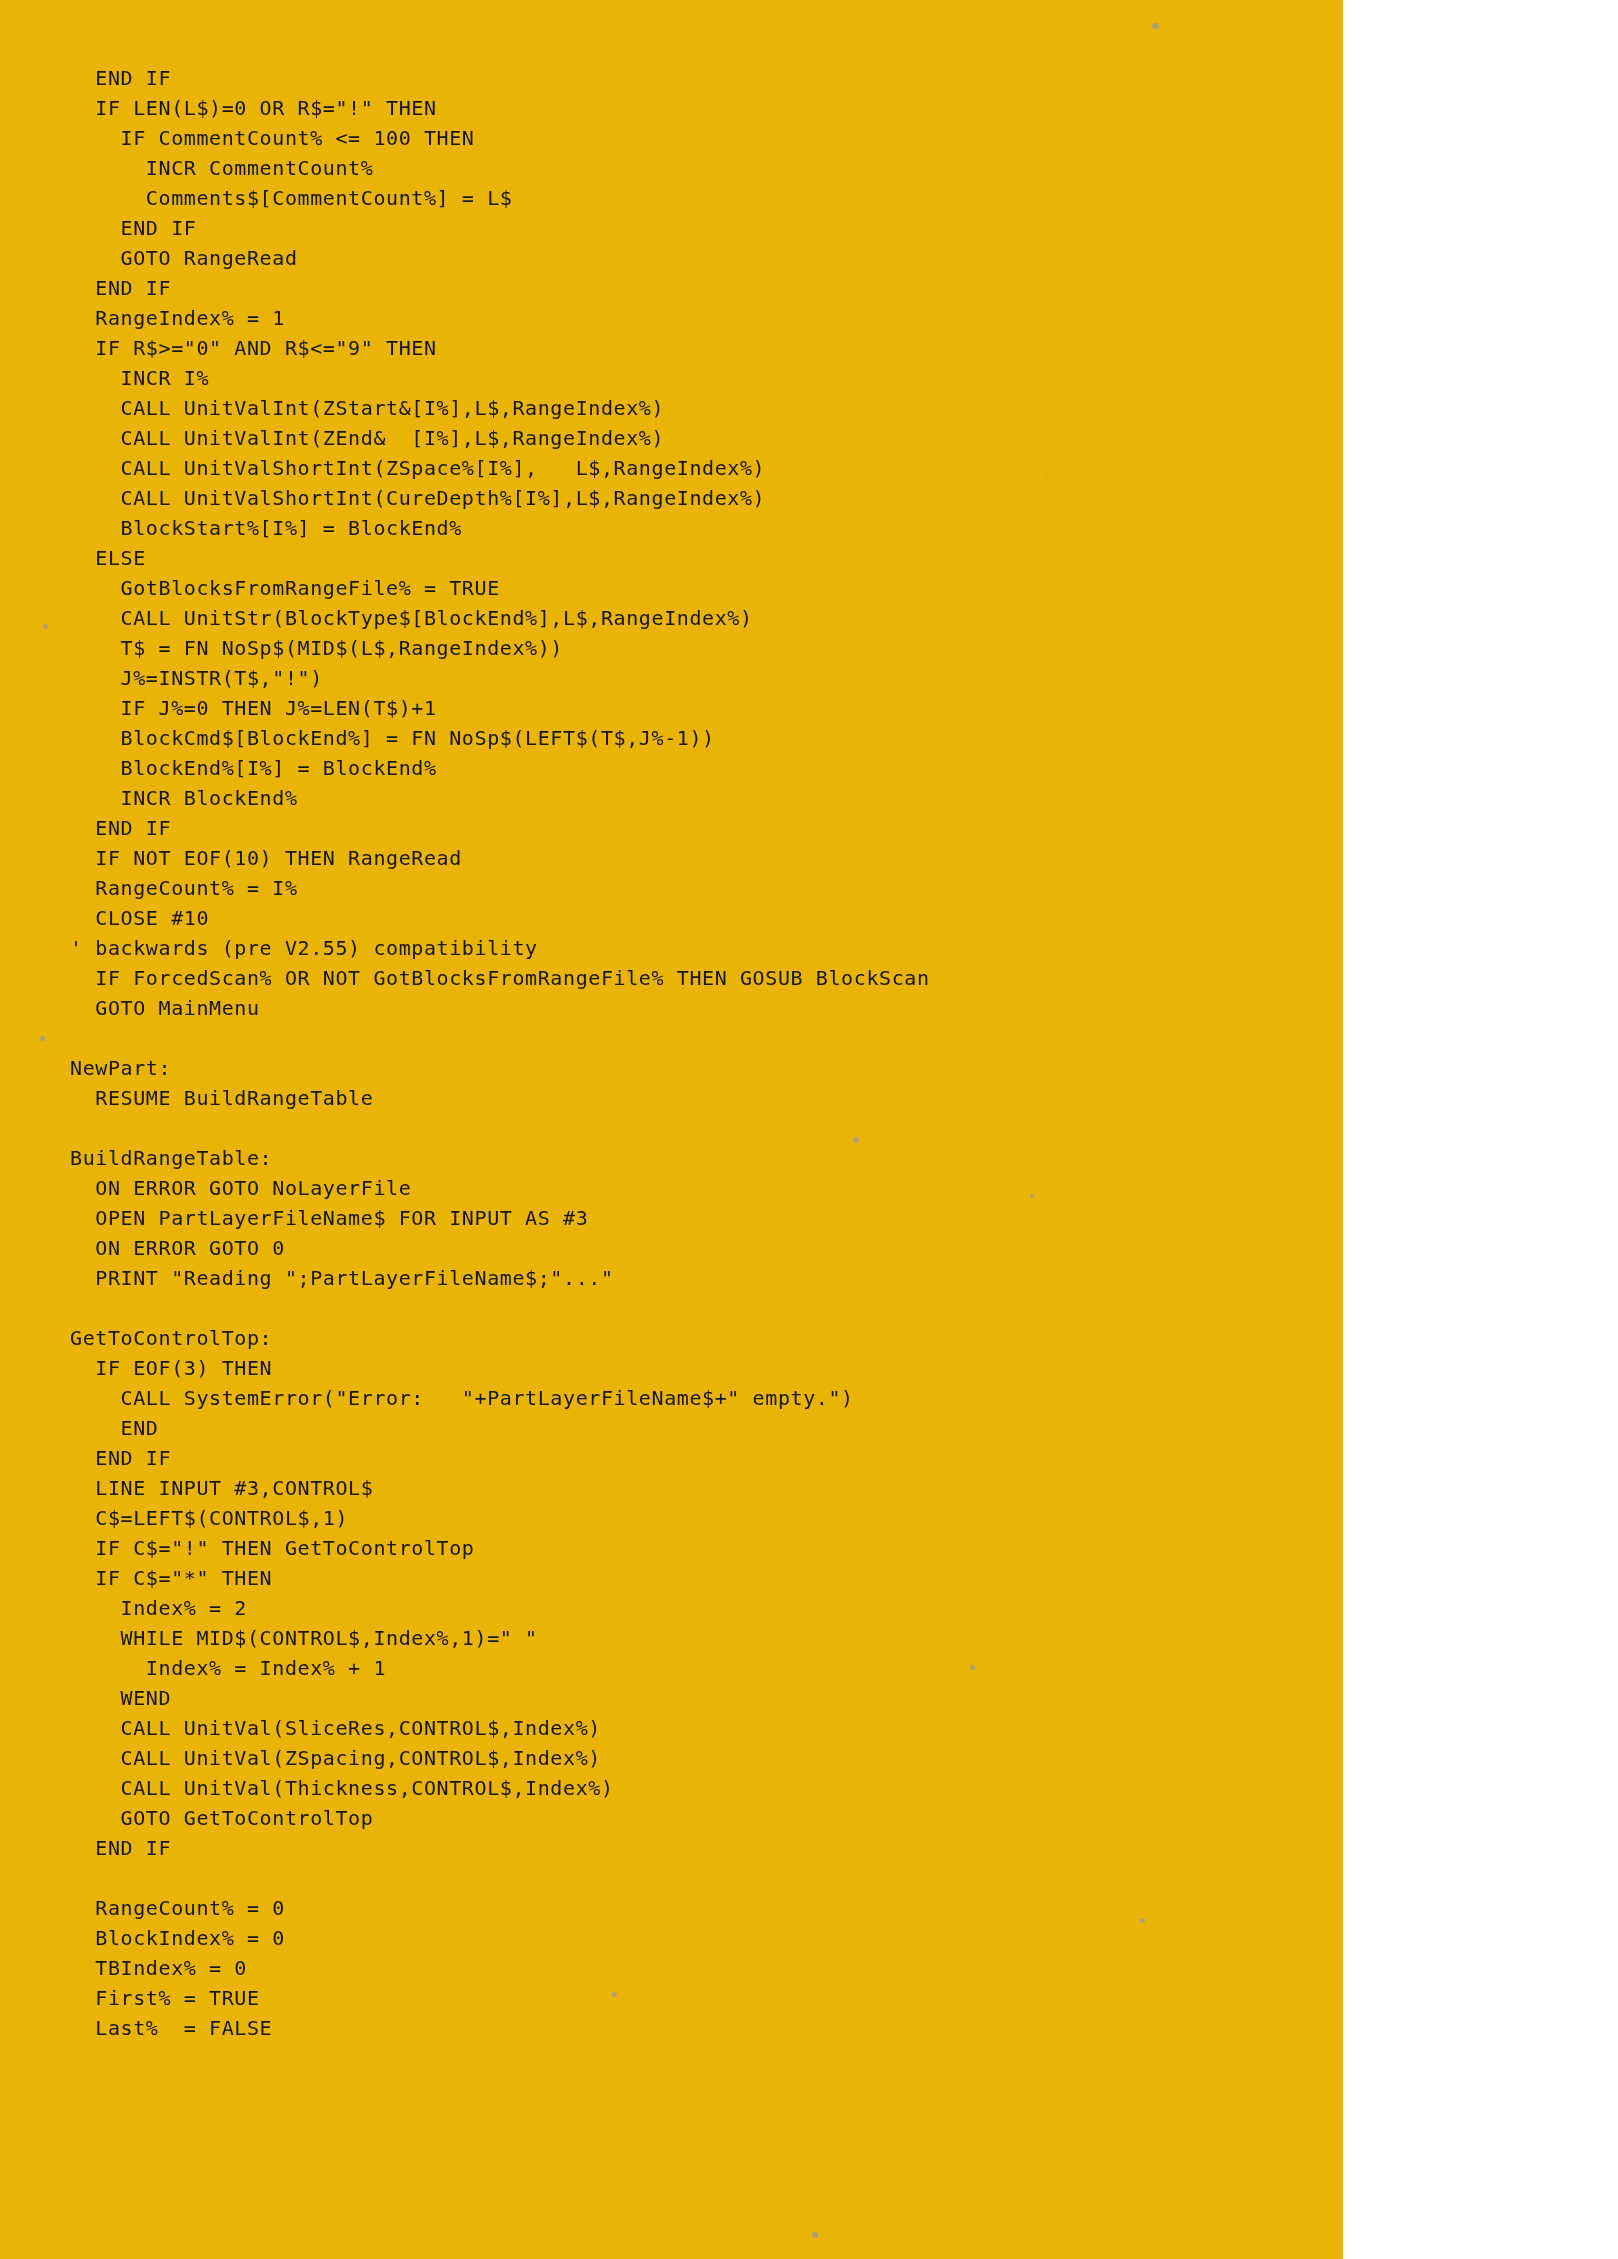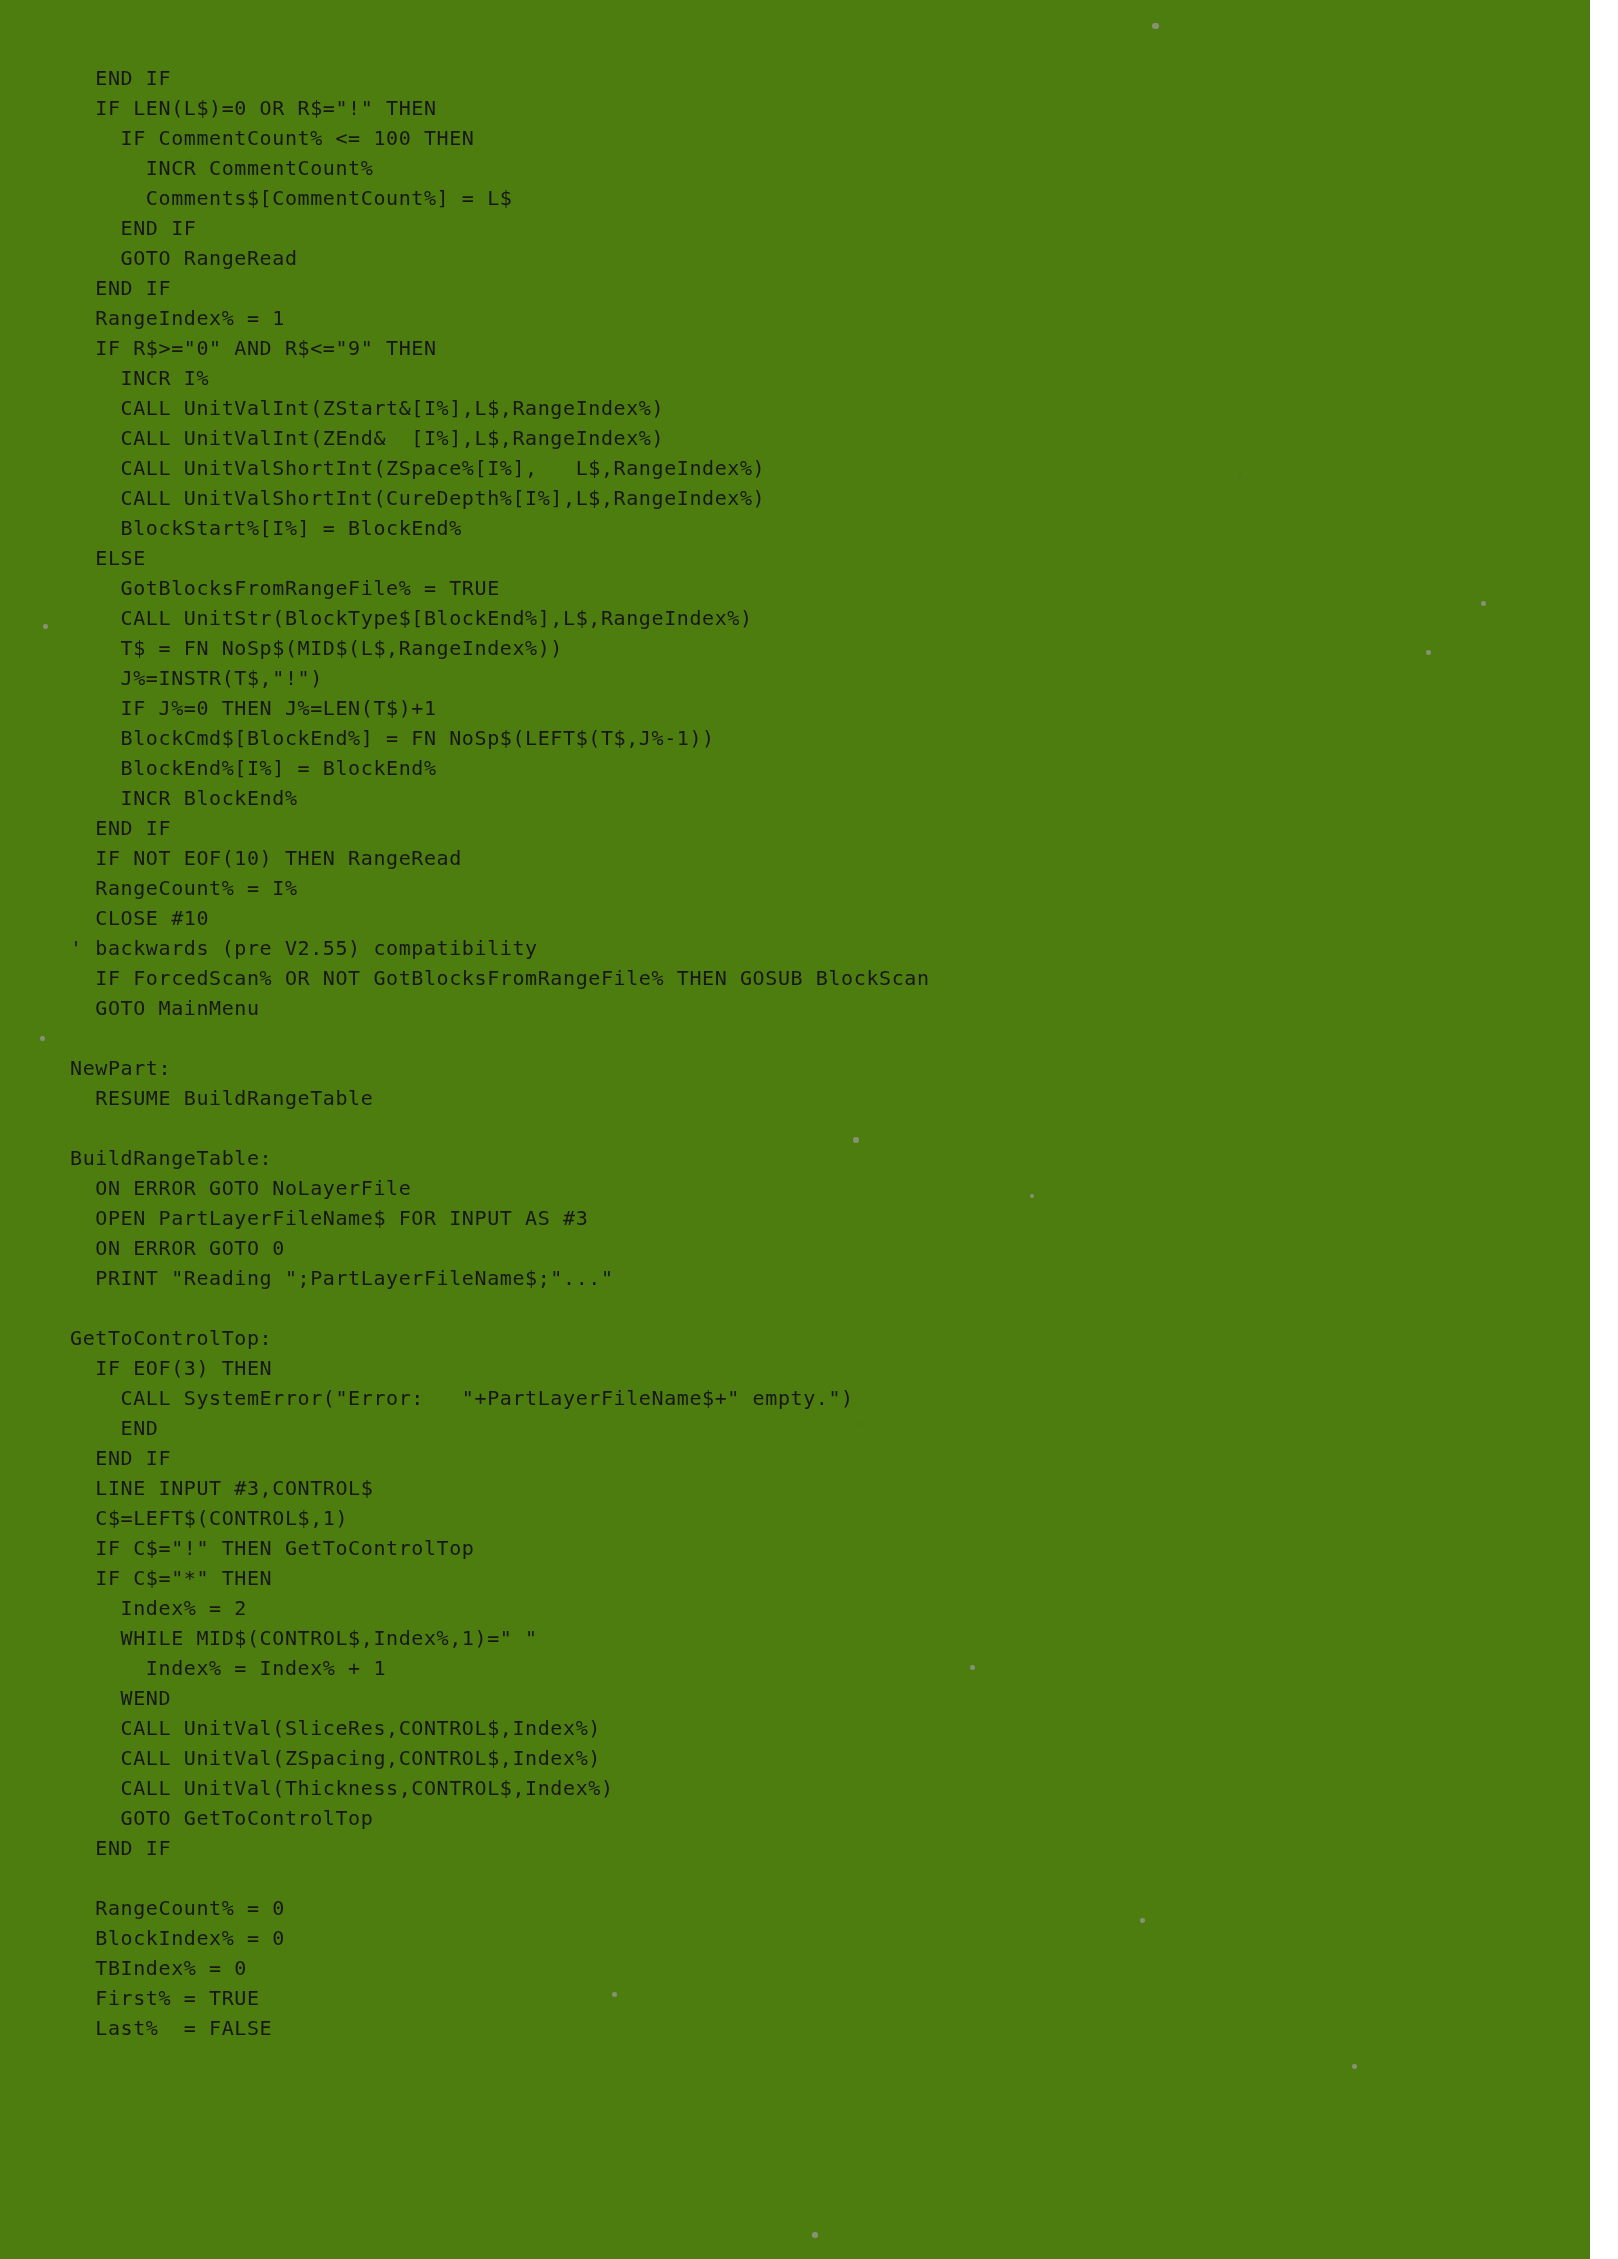--- a/index.html
+++ b/index.html
@@ -9,23 +9,23 @@
   }
   body {
     width: 1619px;
     height: 2260px;
     position: relative;
     font-family: "DejaVu Sans Mono", monospace;
   }
   #page {
     position: absolute;
     left: 0; top: 0;
-    width: 1590px;
+    width: 1343px;
     height: 2260px;
-    background: #4d7c0f;
+    background: #eab308;
     overflow: hidden;
   }
   
   #page::before {
     content: "";
     position: absolute;
     inset: 0;
     background:
       radial-gradient(circle at 12% 7%, rgba(0,0,0,0.015) 0 1.9px, transparent 2.8px),
       radial-gradient(circle at 78% 21%, rgba(0,0,0,0.02) 0 1.9px, transparent 2.8px),

